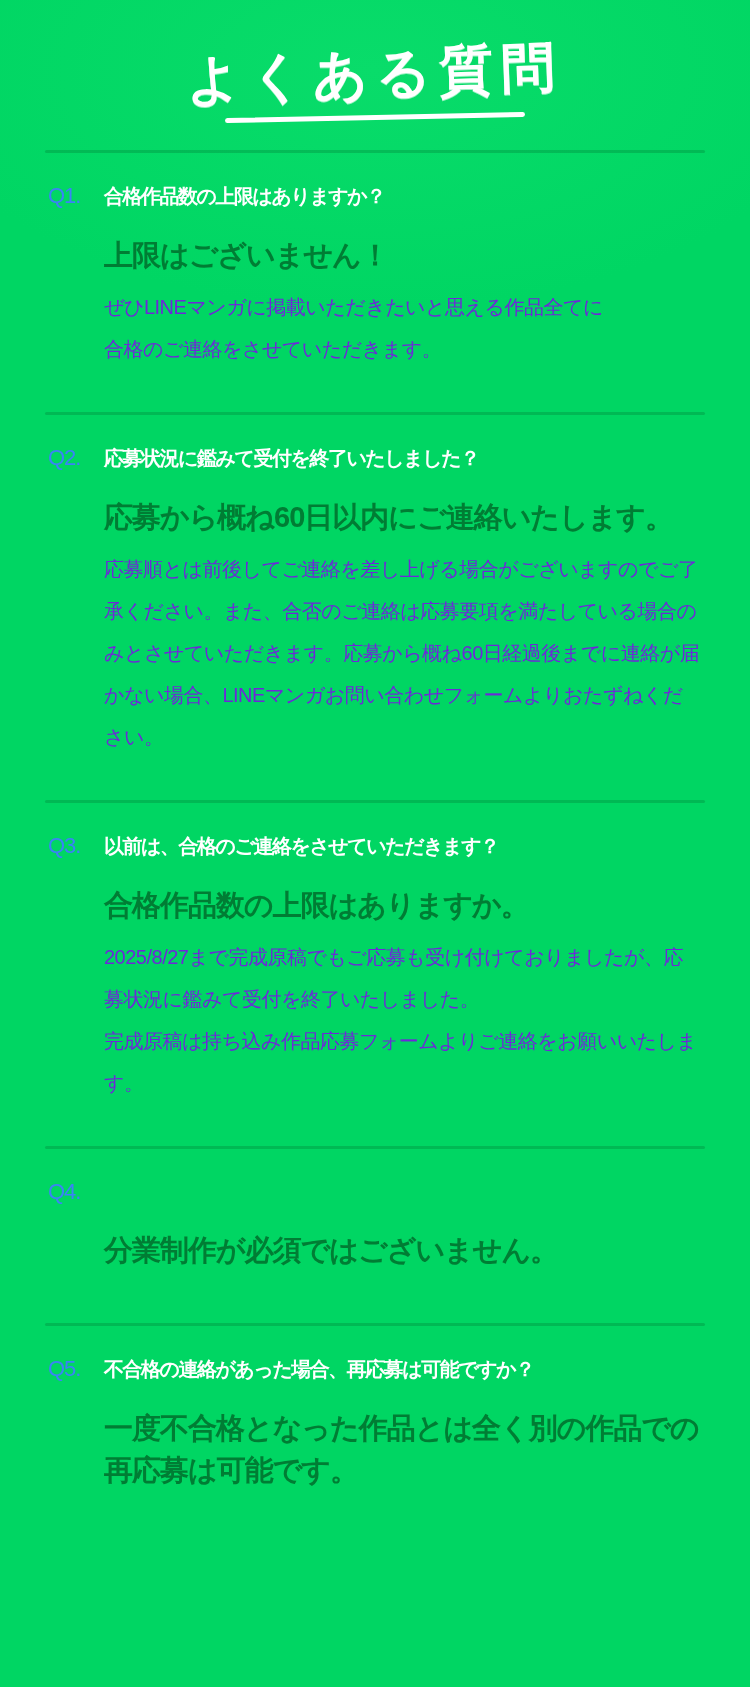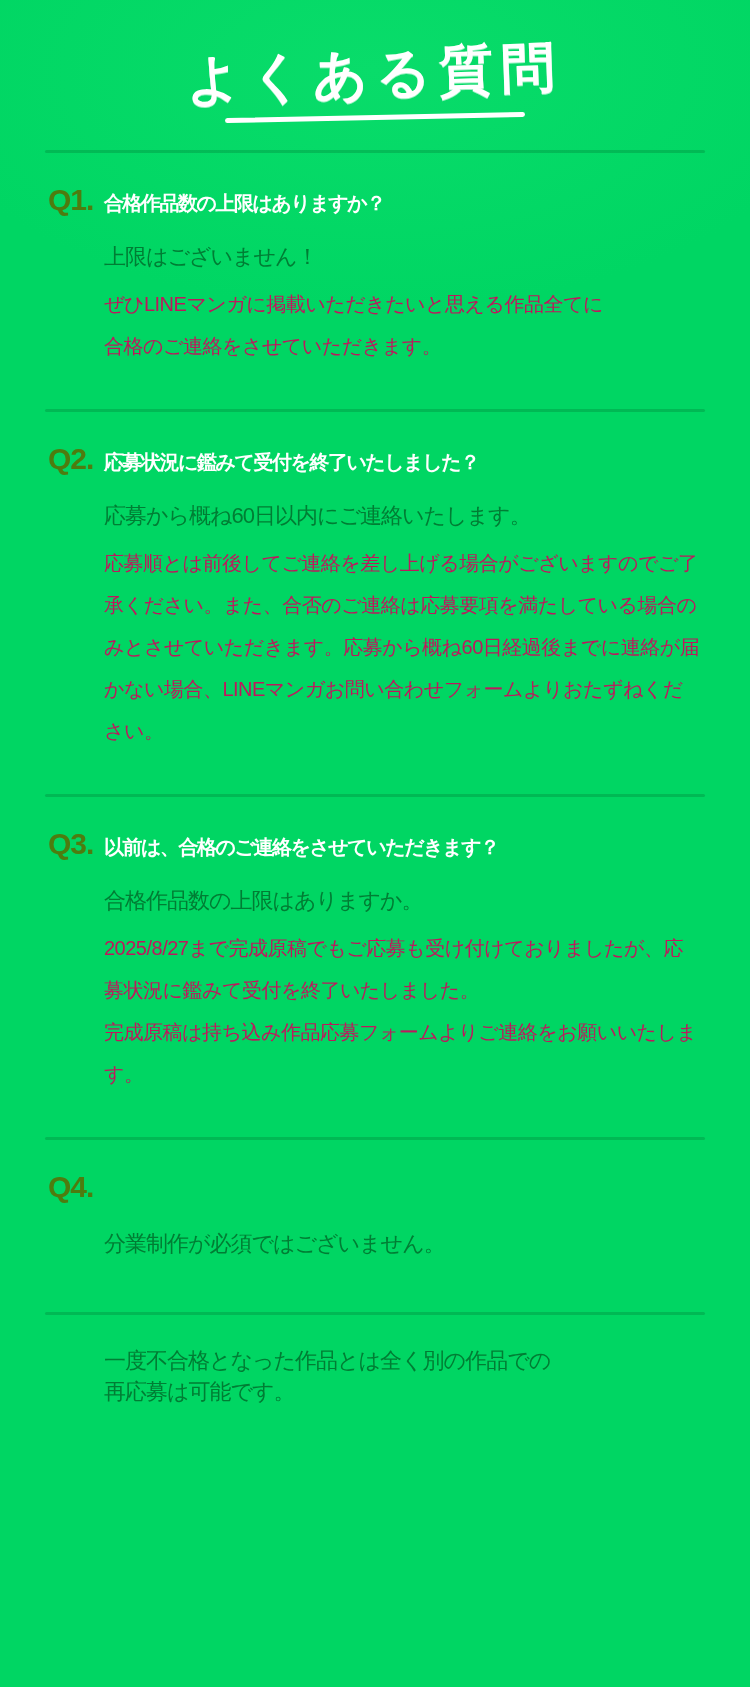--- a/index.html
+++ b/index.html
@@ -49,47 +49,47 @@
     padding: 30px 48px 42px;
   }
   .q-row {
     display: flex;
     align-items: baseline;
     margin-bottom: 24px;
     white-space: nowrap;
   }
   .q-label {
     flex: 0 0 56px;
-    color: #4d7c0f;
-    font-size: 30px;
-    font-weight: 700;
+    color: #3b82f6;
+    font-size: 22px;
+    font-weight: 400;
     letter-spacing: -1px;
   }
   .q-text {
     margin: 0;
     color: #ffffff;
     font-size: 20px;
     font-weight: 700;
     letter-spacing: -1.5px;
   }
   .answer {
     margin-left: 56px;
   }
   .a-head {
     margin: 0 0 10px;
     color: #007d34;
-    font-size: 22px;
-    font-weight: 400;
+    font-size: 29px;
+    font-weight: 700;
     letter-spacing: -1px;
     line-height: 1.45;
     white-space: pre-line;
   }
   .a-body {
     margin: 0;
-    color: #be185d;
+    color: #6d28d9;
     font-size: 20px;
     font-weight: 400;
     letter-spacing: -0.5px;
     line-height: 2.1;
     white-space: pre-line;
   }
 </style>
 </head>
 <body>
 
@@ -146,18 +146,22 @@
     <span class="q-label">Q4.</span>
   </div>
   <div class="answer">
     <h3 class="a-head">分業制作が必須ではございません。</h3>
   </div>
 </section>
 
 <div class="divider"></div>
 
 <section class="faq-item">
+  <div class="q-row">
+    <span class="q-label">Q5.</span>
+    <h2 class="q-text">不合格の連絡があった場合、再応募は可能ですか？</h2>
+  </div>
   <div class="answer">
     <h3 class="a-head">一度不合格となった作品とは全く別の作品での
 再応募は可能です。</h3>
 
   </div>
 </section>
 
 </body></html>

